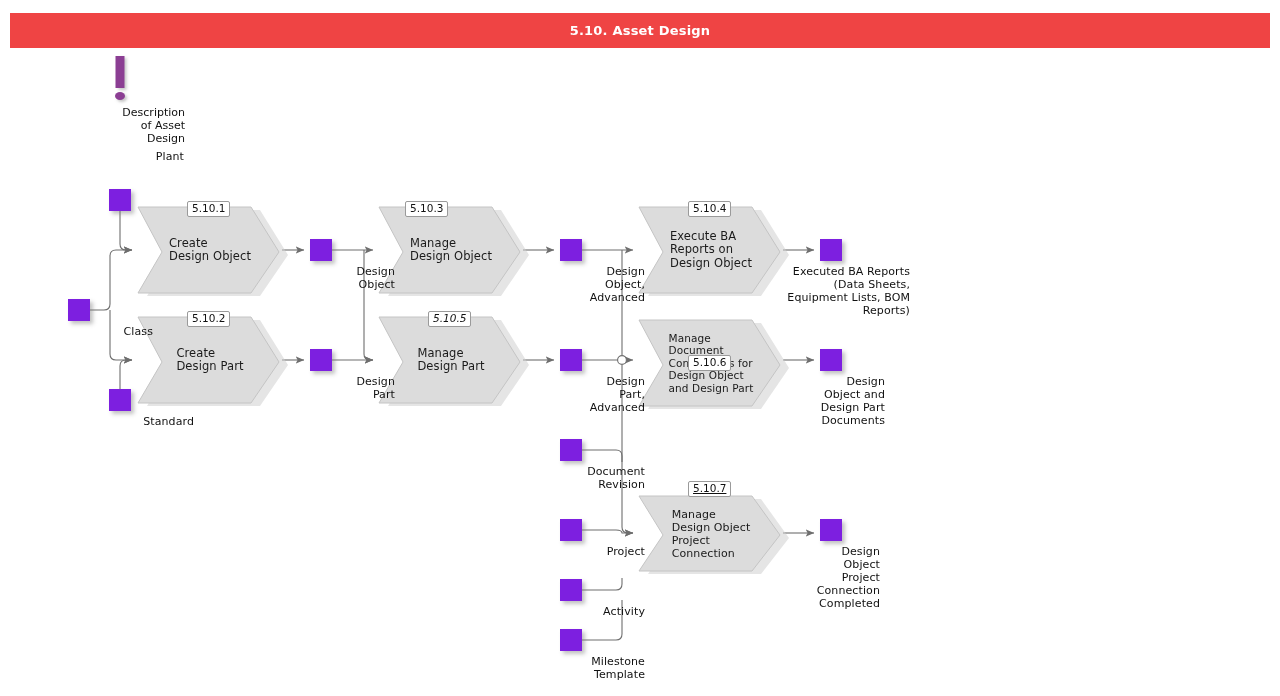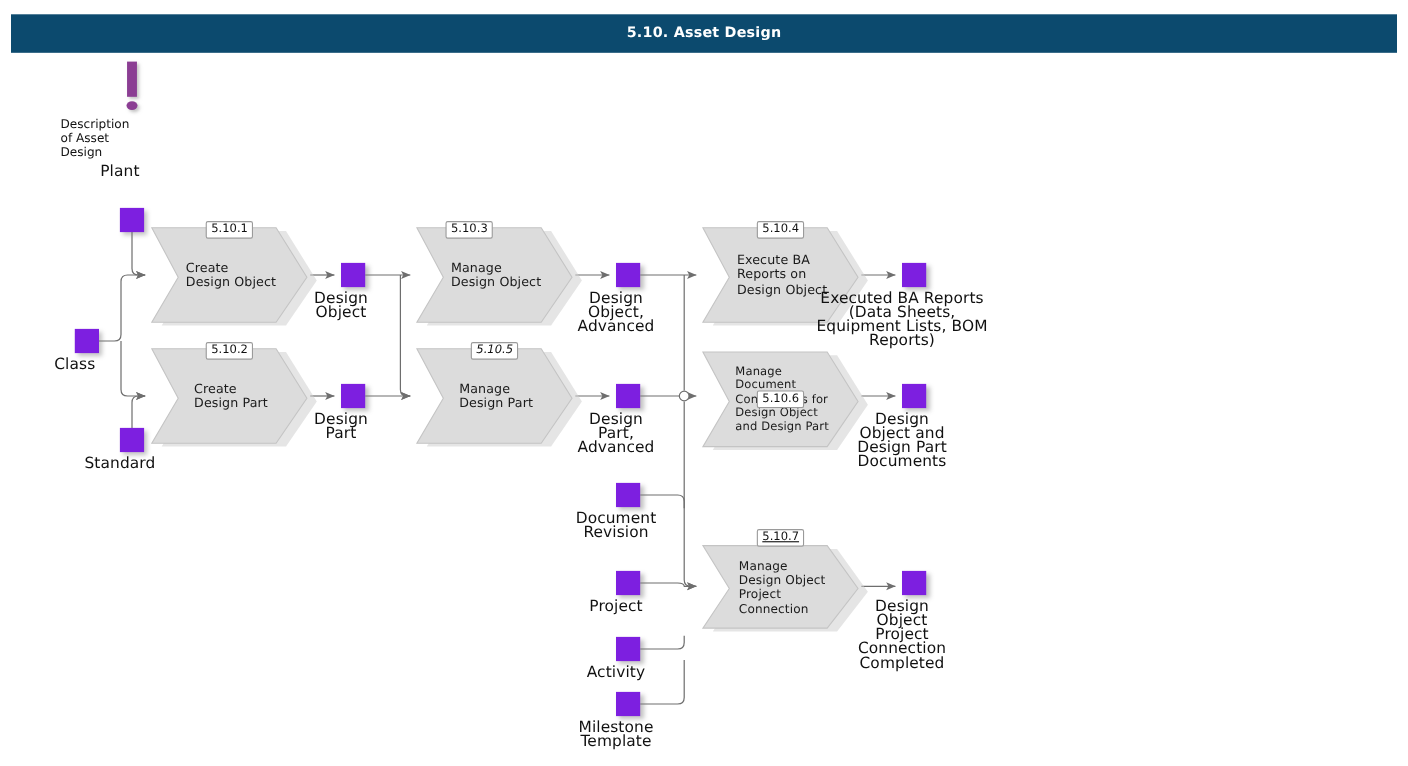--- a/index.html
+++ b/index.html
@@ -15,21 +15,21 @@
     overflow: hidden;
   }
 
   
   #title-bar {
     position: absolute;
     left: 10px;
     top: 13px;
     width: 1260px;
     height: 35px;
-    background: #0c4a6e;
+    background: #ef4444;
     display: flex;
     align-items: center;
     justify-content: center;
   }
   #title-bar .title-text {
     color: #ffffff;
     font-size: 13px;
     font-weight: bold;
     letter-spacing: 0.2px;
     font-family: "DejaVu Sans", "Liberation Sans", sans-serif;
@@ -99,22 +99,22 @@
     position: absolute;
     left: 0;
     top: 0;
     width: 22px;
     height: 22px;
     background: #7d1fe0;
     box-shadow: 3px 3px 4px rgba(120,120,120,0.45);
   }
   .node .node-label {
     position: absolute;
-    text-align: center;
-    font-size: 14px;
+    text-align: right;
+    font-size: 11px;
     line-height: 13px;
     color: #111111;
     white-space: pre-line;
     letter-spacing: 0.1px;
   }
   .node.label-below .node-label {
     top: 26px;
     left: 50%;
     transform: translateX(-50%);
     width: 170px;
@@ -154,21 +154,21 @@
     border-radius: 50%;
     background: #8b3e93;
     box-shadow: 2px 2px 3px rgba(140,140,140,0.5);
   }
   #note-asset-design .note-text {
     position: absolute;
     top: 50px;
     left: 50%;
     transform: translateX(-50%);
     width: 130px;
-    text-align: left;
+    text-align: right;
     font-size: 11px;
     line-height: 13px;
     color: #111111;
     white-space: pre-line;
   }
 </style>
 </head>
 <body>
 
 <div id="title-bar">

